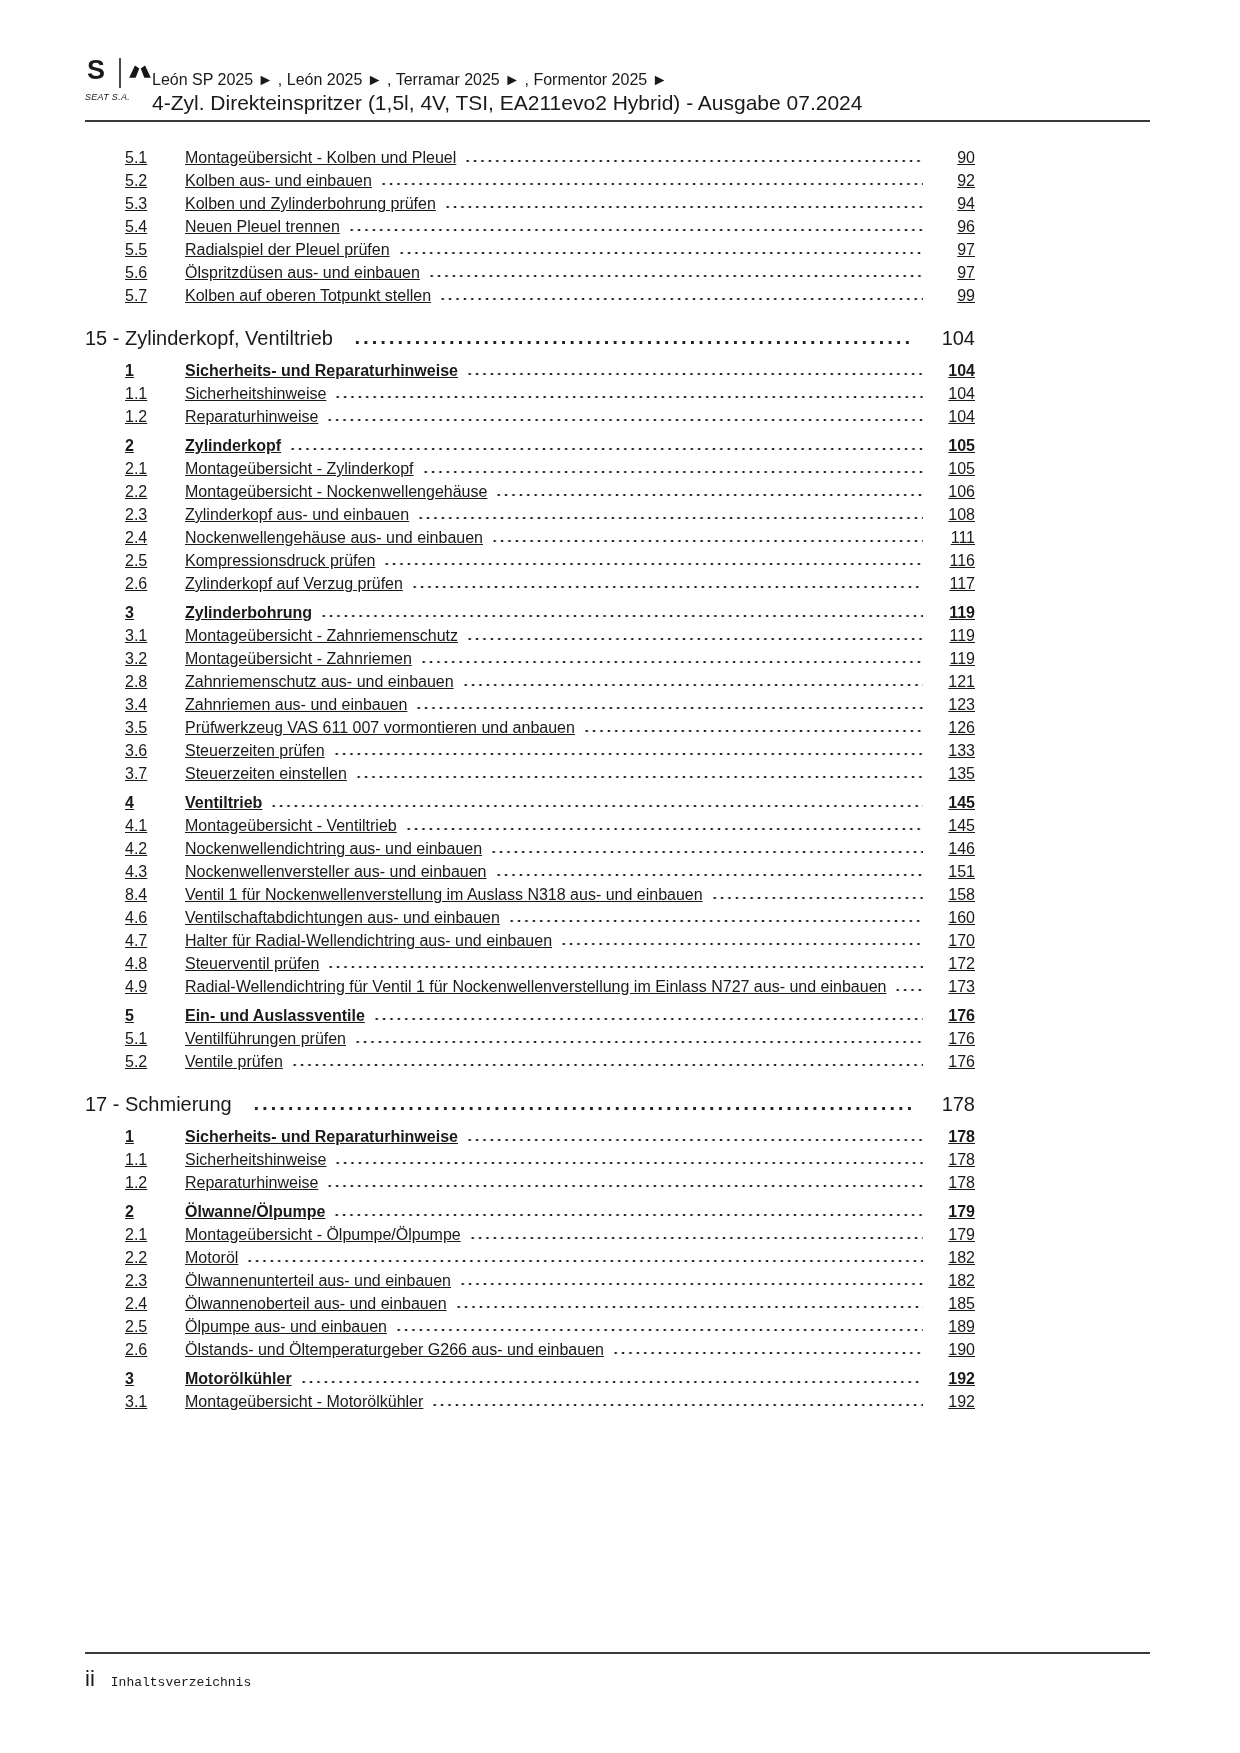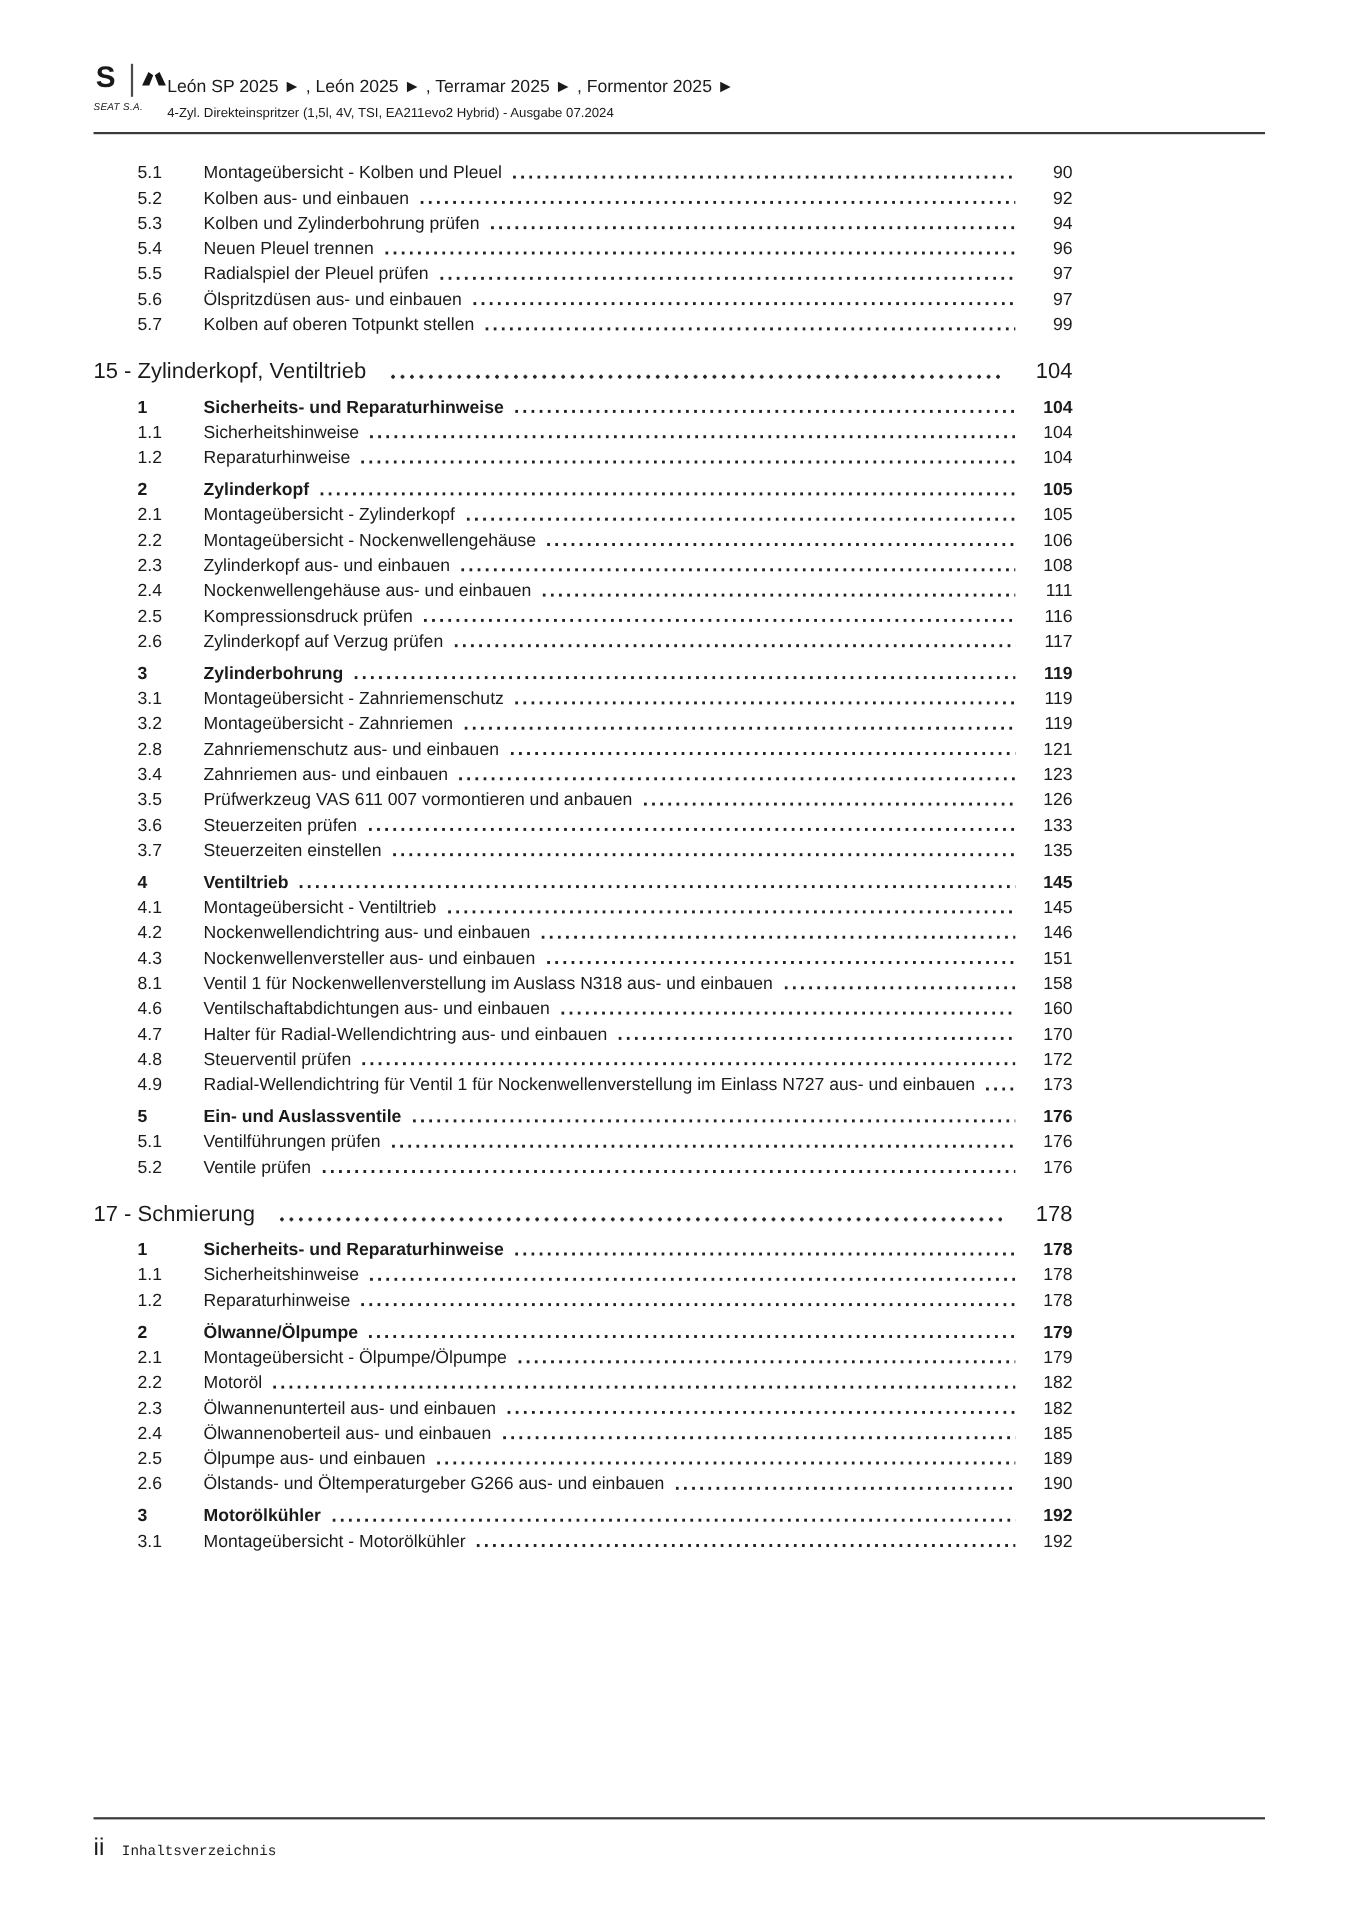--- a/index.html
+++ b/index.html
@@ -17,27 +17,27 @@
   .header { position: absolute; left: 85px; top: 56px; width: 1065px; height: 66px; }
   .seat-s {
     position: absolute; left: 2px; top: 0;
     font-size: 27px; font-weight: 700; line-height: 28px; letter-spacing: -1px;
   }
   .logo-divider { position: absolute; left: 34px; top: 2px; width: 2px; height: 30px; background: #4a4a4a; }
   .cupra { position: absolute; left: 42px; top: 6px; }
   .brand-name { position: absolute; left: 0; top: 36px; font-size: 9px; letter-spacing: 0.3px; white-space: nowrap; font-style: italic; }
   .header-text { position: absolute; left: 67px; top: 12px; }
   .models-line { font-size: 16px; line-height: 23px; white-space: nowrap; }
-  .subtitle-line { font-size: 12px; line-height: 23px; white-space: nowrap; }
+  .subtitle-line { font-size: 21px; line-height: 23px; white-space: nowrap; }
   .header-rule { position: absolute; left: 85px; top: 120px; width: 1065px; height: 0; border-top: 2px solid #3a3a3a; }
 
   
   .toc { position: absolute; left: 85px; top: 146px; width: 890px; }
   .toc-row { display: flex; align-items: flex-end; font-size: 16px; line-height: 23px; }
-  .toc-row.sub, .toc-row.section { padding-left: 40px; }
+  .toc-row.sub, .toc-row.section { padding-left: 40px; text-decoration: underline; }
   .toc-row.section { font-weight: 700; margin-top: 6px; }
   .toc-row .num { flex: 0 0 60px; }
   .toc-row .title { flex: 0 1 auto; }
   .leader {
     flex: 1 1 16px; min-width: 16px;
     align-self: flex-end;
     height: 8px; margin: 0 6px 4px 8px;
     background-image: radial-gradient(circle, #222 1.25px, transparent 1.55px);
     background-size: 7.4px 8px;
     background-repeat: repeat-x;
@@ -255,21 +255,21 @@
         <span class="leader"></span>
         <span class="pagenum">146</span>
       </div>
       <div class="toc-row sub">
         <span class="num">4.3</span>
         <span class="title">Nockenwellenversteller aus- und einbauen</span>
         <span class="leader"></span>
         <span class="pagenum">151</span>
       </div>
       <div class="toc-row sub">
-        <span class="num">8.1</span>
+        <span class="num">8.4</span>
         <span class="title">Ventil 1 für Nockenwellenverstellung im Auslass N318 aus- und einbauen</span>
         <span class="leader"></span>
         <span class="pagenum">158</span>
       </div>
       <div class="toc-row sub">
         <span class="num">4.6</span>
         <span class="title">Ventilschaftabdichtungen aus- und einbauen</span>
         <span class="leader"></span>
         <span class="pagenum">160</span>
       </div>

